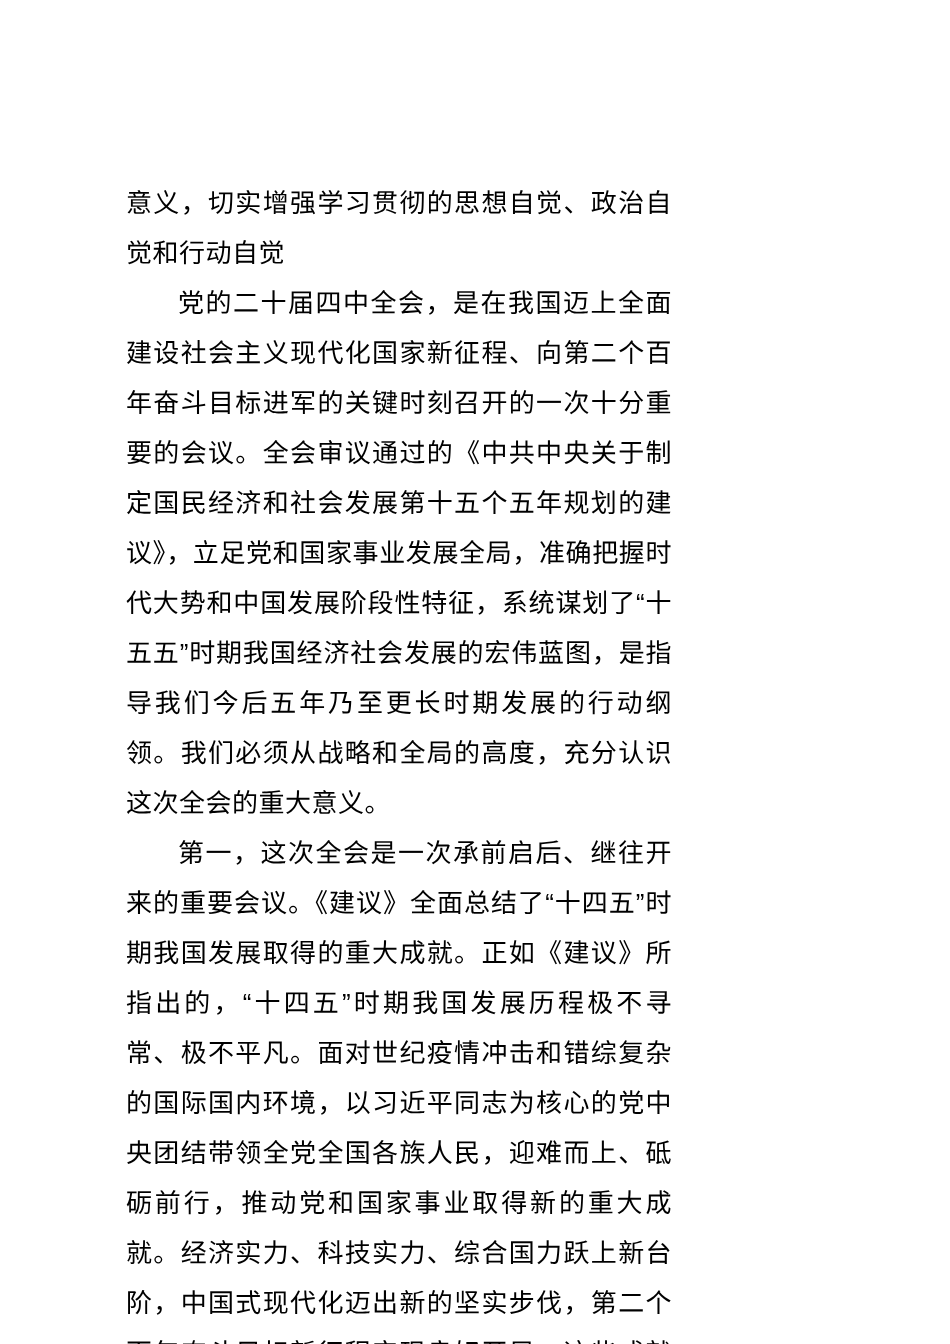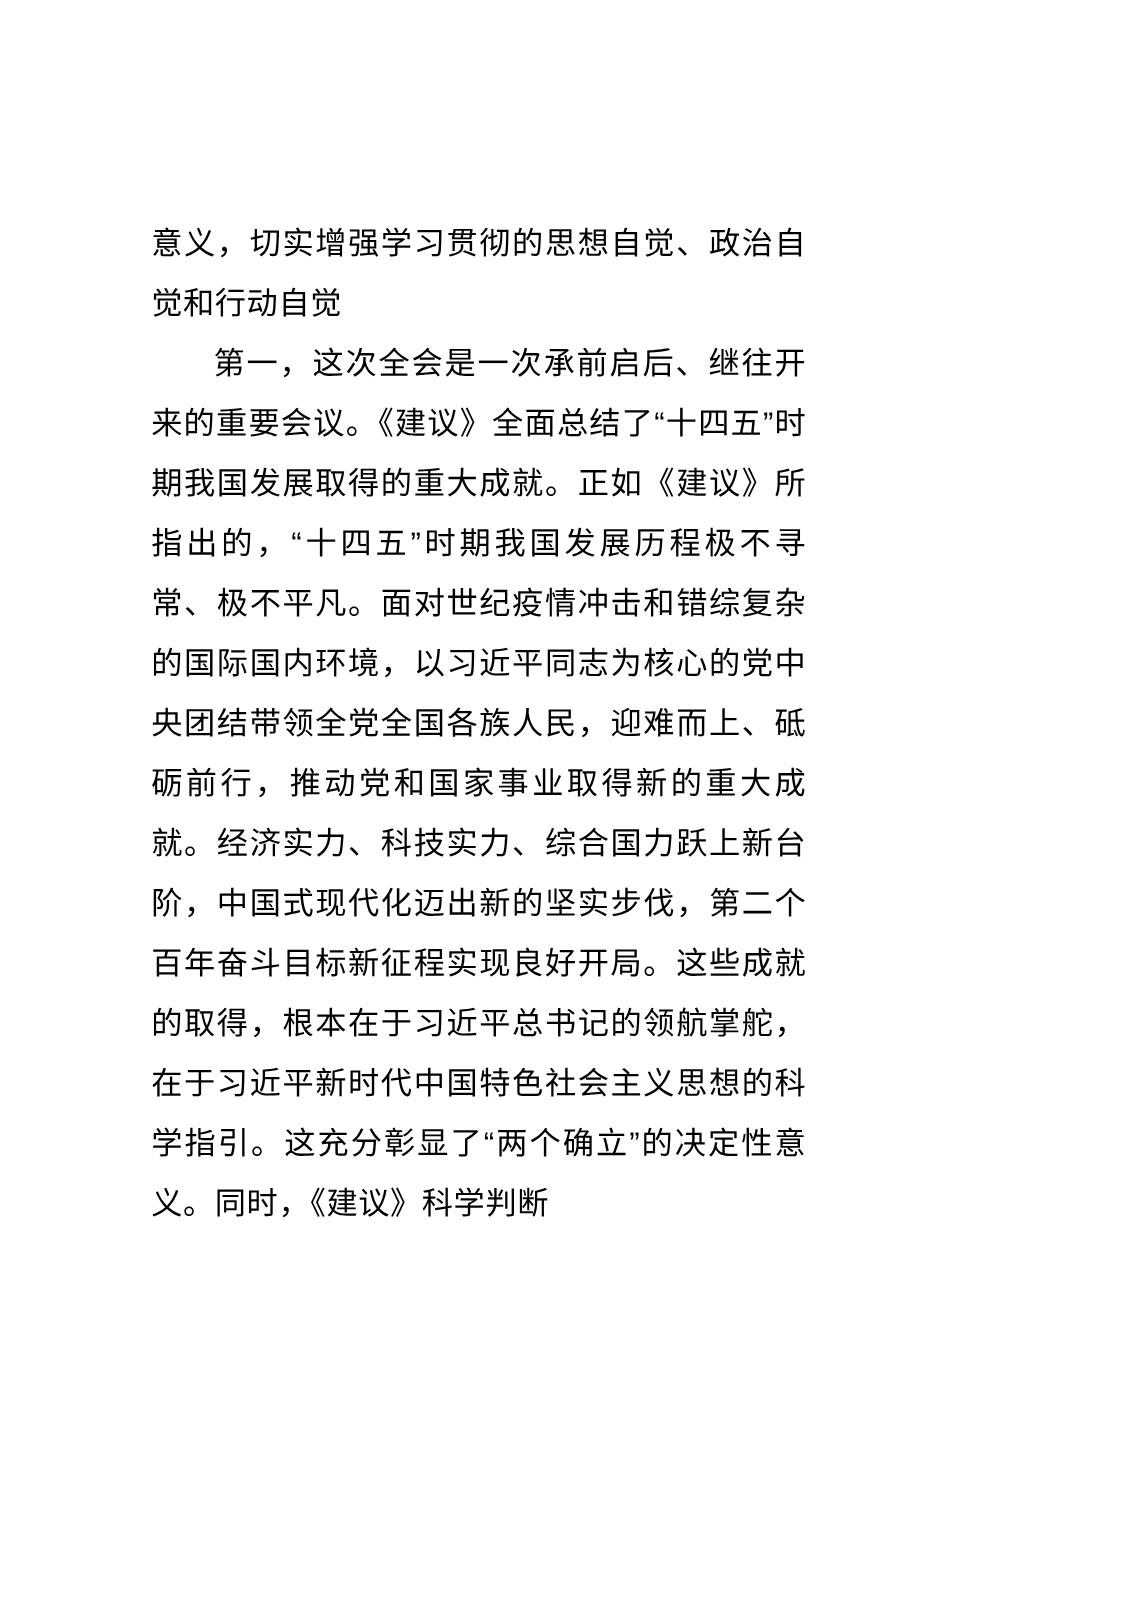--- a/index.html
+++ b/index.html
@@ -34,15 +34,16 @@
   .doc-text p.indent {
     text-indent: 2em;
   }
 </style>
 </head>
 <body>
 
 <div class="page">
   <div class="doc-text">
     <p>意义，切实增强学习贯彻的思想自觉、政治自觉和行动自觉</p>
+    <p class="indent">党的二十届四中全会，是在我国迈上全面建设社会主义现代化国家新征程、向第二个百年奋斗目标进军的关键时刻召开的一次十分重要的会议。全会审议通过的《中共中央关于制定国民经济和社会发展第十五个五年规划的建议》，立足党和国家事业发展全局，准确把握时代大势和中国发展阶段性特征，系统谋划了“十五五”时期我国经济社会发展的宏伟蓝图，是指导我们今后五年乃至更长时期发展的行动纲领。我们必须从战略和全局的高度，充分认识这次全会的重大意义。</p>
     <p class="indent">第一，这次全会是一次承前启后、继往开来的重要会议。《建议》全面总结了“十四五”时期我国发展取得的重大成就。正如《建议》所指出的，“十四五”时期我国发展历程极不寻常、极不平凡。面对世纪疫情冲击和错综复杂的国际国内环境，以习近平同志为核心的党中央团结带领全党全国各族人民，迎难而上、砥砺前行，推动党和国家事业取得新的重大成就。经济实力、科技实力、综合国力跃上新台阶，中国式现代化迈出新的坚实步伐，第二个百年奋斗目标新征程实现良好开局。这些成就的取得，根本在于习近平总书记的领航掌舵，在于习近平新时代中国特色社会主义思想的科学指引。这充分彰显了“两个确立”的决定性意义。同时，《建议》科学判断</p>
   </div>
 </div>
 
 </body></html>

